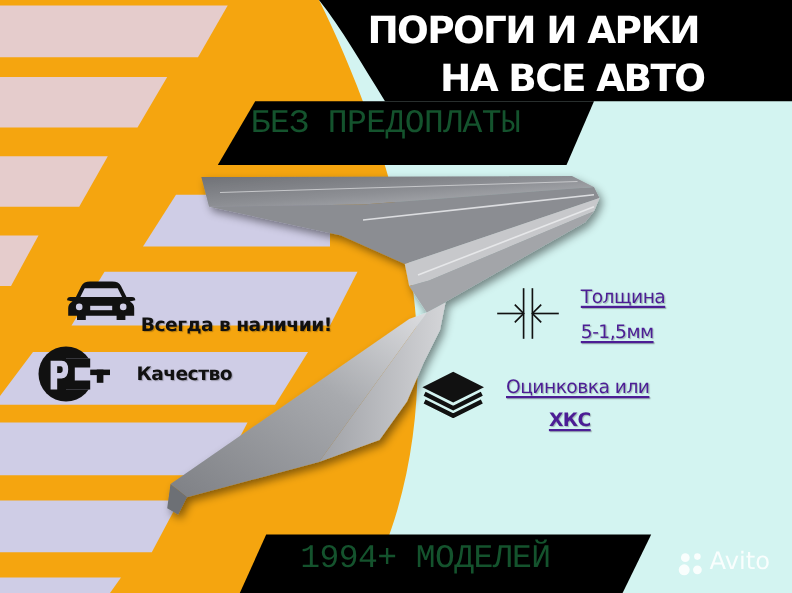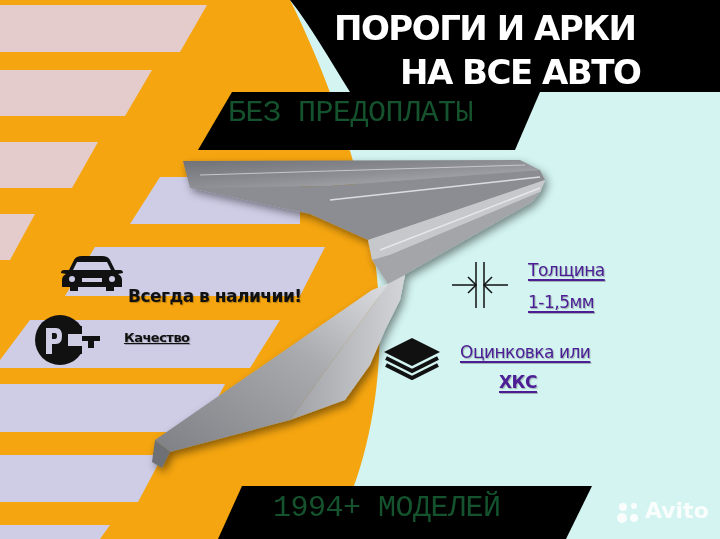--- a/index.html
+++ b/index.html
@@ -7,28 +7,28 @@
     .canvas { position:absolute; left:0; top:0; width:720px; height:539px; overflow:hidden; }
     .bg-svg { position:absolute; left:0; top:0; }
     .headline { position:absolute; color:#fff; font-family:"DejaVu Sans", sans-serif; font-weight:bold; letter-spacing:-1.5px; white-space:nowrap; }
     .h1 { left:334px; top:8px; font-size:34px; }
     .h2 { left:400px; top:52px; font-size:34px; }
     .banner-text { position:absolute; color:#14532d; font-family:Liberation Mono, monospace; font-weight:normal; white-space:nowrap; letter-spacing:-0.5px; }
     .b1 { left:228px; top:96px; font-size:30px; }
     .b2 { left:273px; top:491px; font-size:30px; }
     .feat { position:absolute; font-family:"DejaVu Sans", sans-serif; color:#111; font-weight:bold; white-space:nowrap; text-shadow:1px 1px 1px rgba(0,0,0,0.25); }
     .f1 { left:128px; top:262px; font-size:17px; letter-spacing:-0.5px;margin-top:24px; }
-    .f2 { left:124px; top:330px; font-size:13px; letter-spacing:-0.5px;text-decoration:underline; }
+    .f2 { left:124px; top:330px; font-size:17px; letter-spacing:-0.5px; }
     .spec { position:absolute; font-family:"DejaVu Sans", sans-serif; color:#4c1d95; font-size:17px; text-decoration:underline; text-decoration-thickness:2px; text-underline-offset:3px; white-space:nowrap; letter-spacing:-0.5px; text-shadow:1px 1px 1px rgba(0,0,0,0.25); }
     .s1 { left:528px; top:260px; }
     .s2 { left:528px; top:292px; }
     .s3 { left:460px; top:342px; }
     .s4 { left:499px; top:372px;font-weight:bold; }
     .icon { position:absolute; }
-    .avito { position:absolute; left:618px; top:498px; color:rgba(255,255,255,0.85); font-family:"DejaVu Sans", sans-serif; font-weight:bold; font-size:22px; white-space:nowrap; }
+    .avito { position:absolute; left:618px; top:498px; color:rgba(255,255,255,0.85); font-family:"DejaVu Sans", sans-serif; font-weight:normal; font-size:22px; white-space:nowrap; }
     .avito-dots { position:absolute; left:616px; top:500px; }
   </style>
 </head>
 <body>
 
 <div class="canvas">
 
   <svg class="bg-svg" width="720" height="539" viewBox="0 0 720 539">
     <defs>
       <linearGradient id="metalTop" x1="0" y1="0" x2="1" y2="1">
@@ -118,21 +118,21 @@
 
   <svg class="icon" style="left:450px;top:260px" width="60" height="50" viewBox="0 0 60 50">
     <line x1="26" y1="2" x2="26" y2="48" stroke="#111" stroke-width="1.5"></line>
     <line x1="34" y1="2" x2="34" y2="48" stroke="#111" stroke-width="1.5"></line>
     <line x1="2" y1="25" x2="26" y2="25" stroke="#111" stroke-width="1.5"></line>
     <line x1="34" y1="25" x2="58" y2="25" stroke="#111" stroke-width="1.5"></line>
     <polyline points="18,17 26,25 18,33" fill="none" stroke="#111" stroke-width="1.5"></polyline>
     <polyline points="42,17 34,25 42,33" fill="none" stroke="#111" stroke-width="1.5"></polyline>
   </svg>
   <div class="spec s1">Толщина</div>
-  <div class="spec s2">1-1,5мм</div>
+  <div class="spec s2">5-1,5мм</div>
 
   <svg class="icon" style="left:382px;top:336px" width="60" height="44" viewBox="0 0 60 44">
     <polygon points="30,2 58,16 30,30 2,16" fill="#111"></polygon>
     <polyline points="4,22 30,35 56,22" fill="none" stroke="#111" stroke-width="4"></polyline>
     <polyline points="4,29 30,42 56,29" fill="none" stroke="#111" stroke-width="4"></polyline>
   </svg>
   <div class="spec s3">Оцинковка или</div>
   <div class="spec s4">ХКС</div>
 
   <div class="banner-text b2">1994+ МОДЕЛЕЙ</div>

